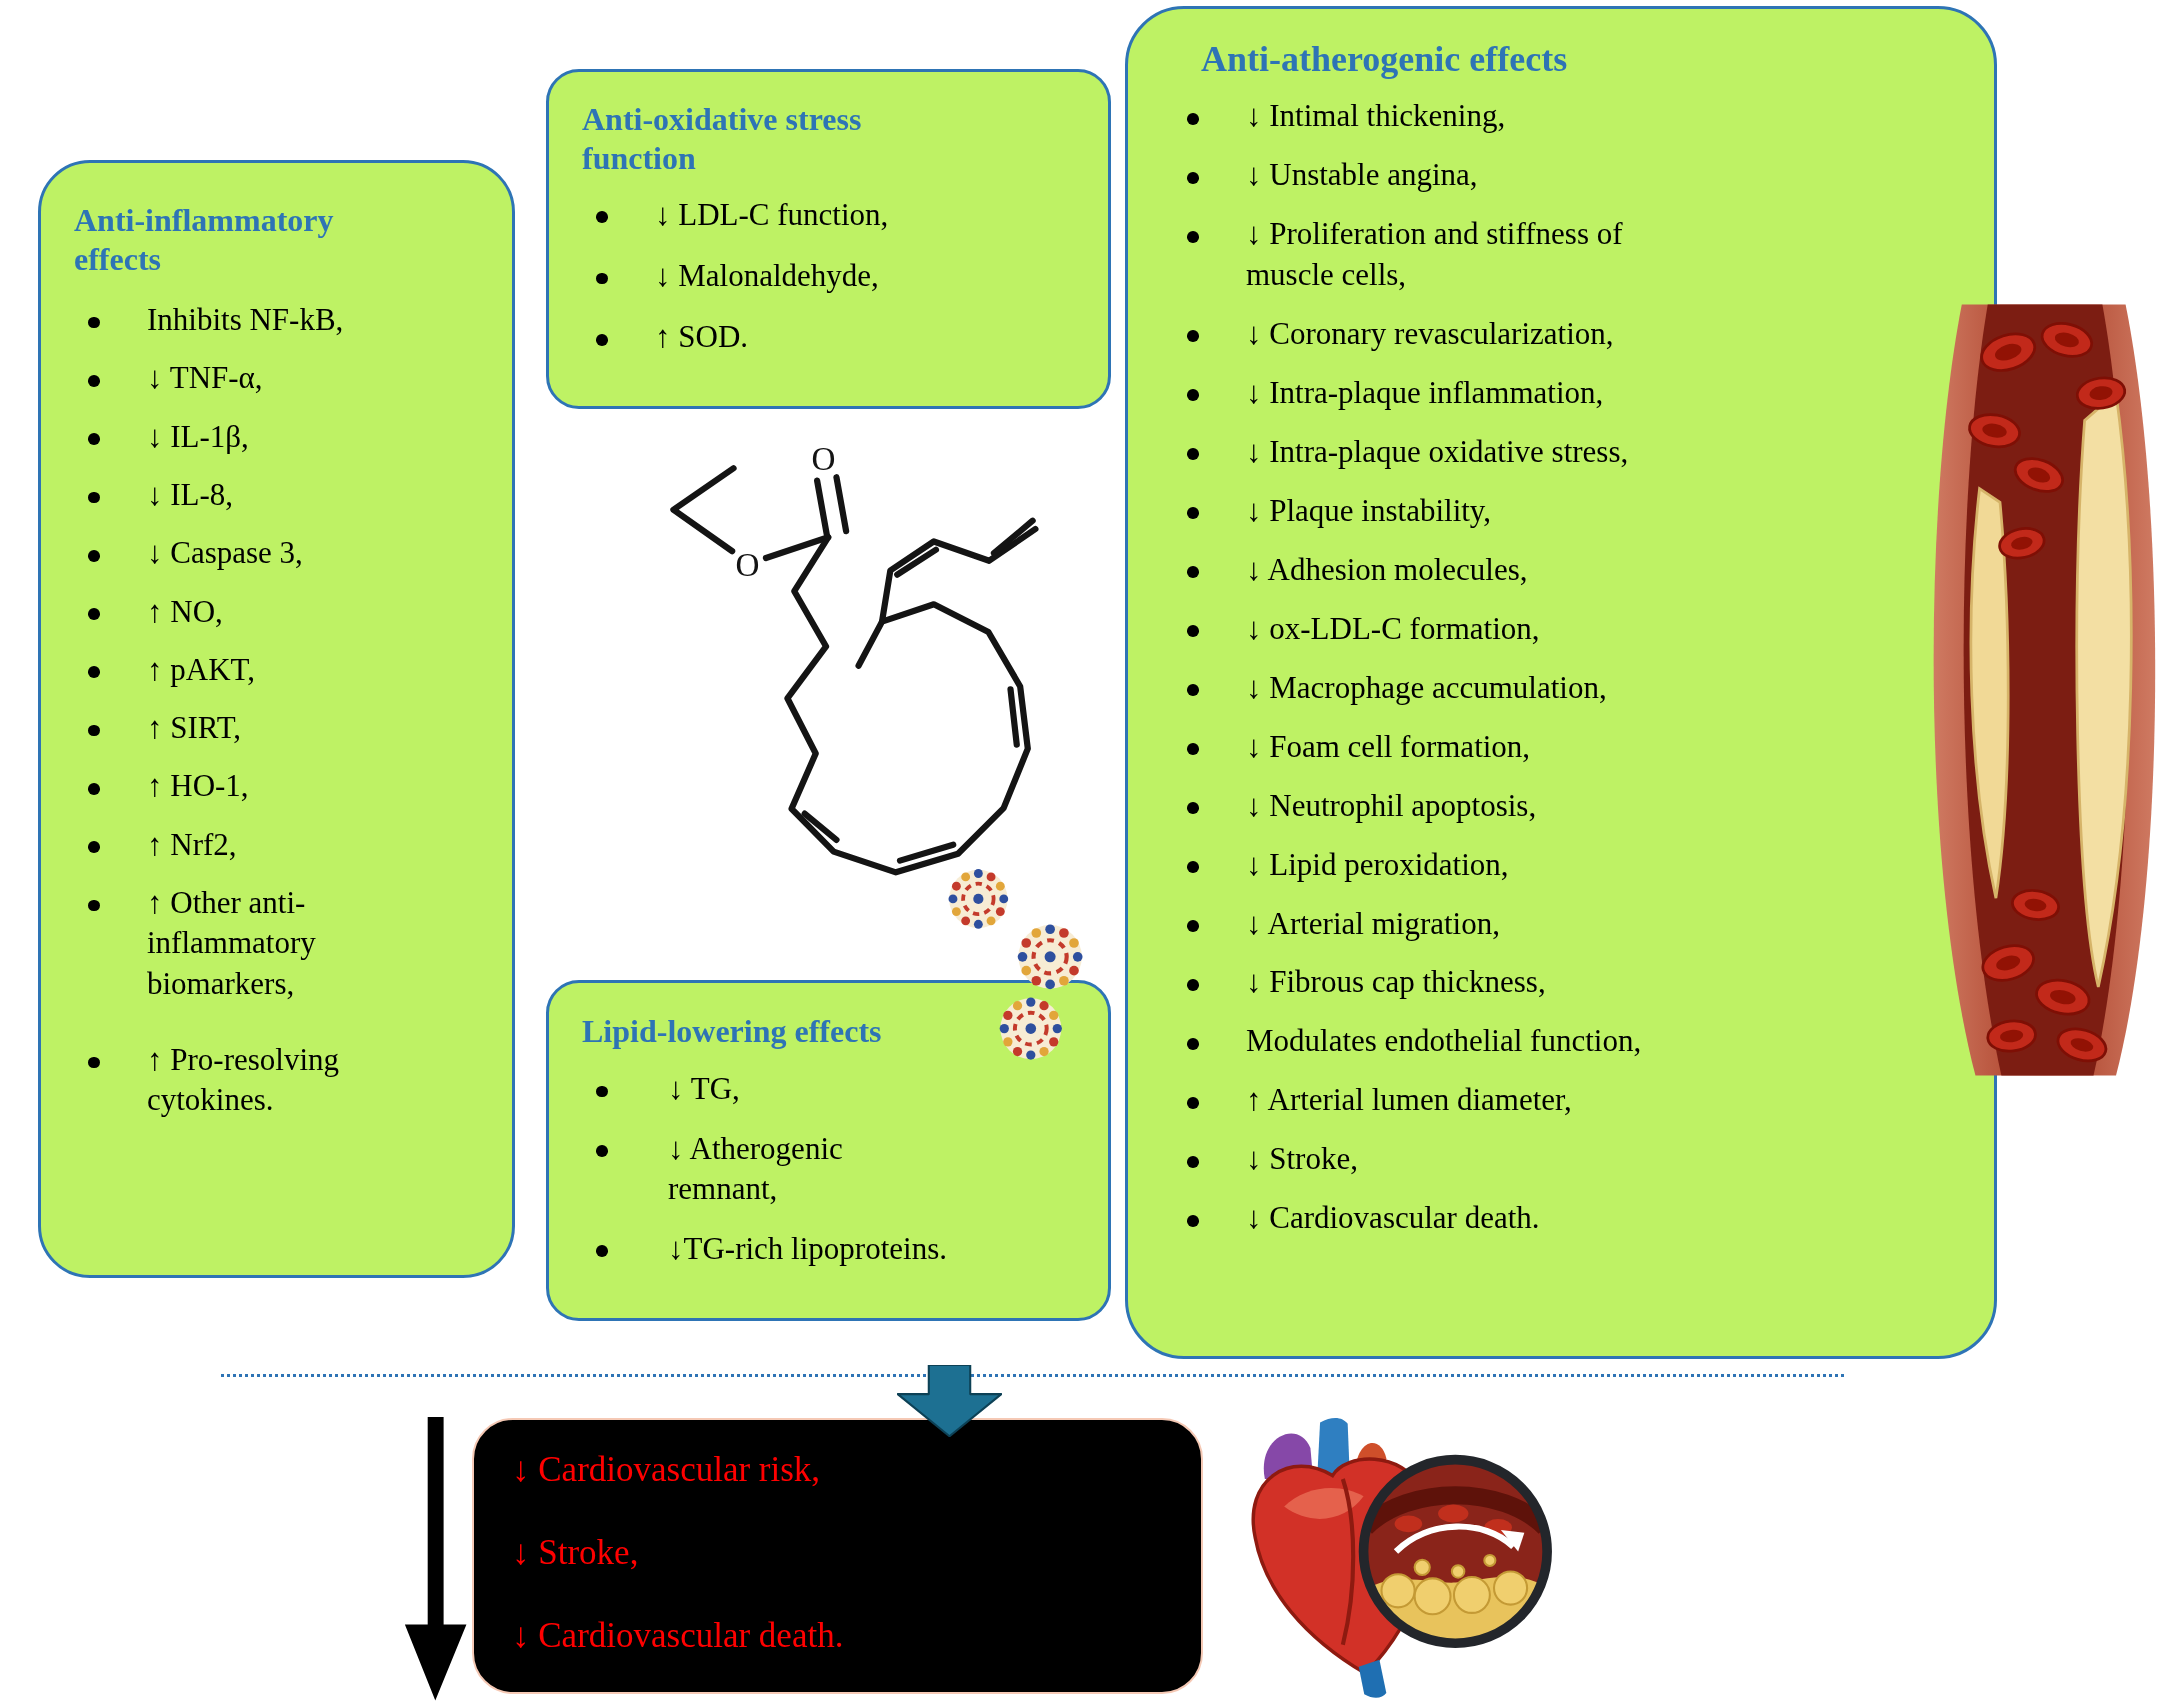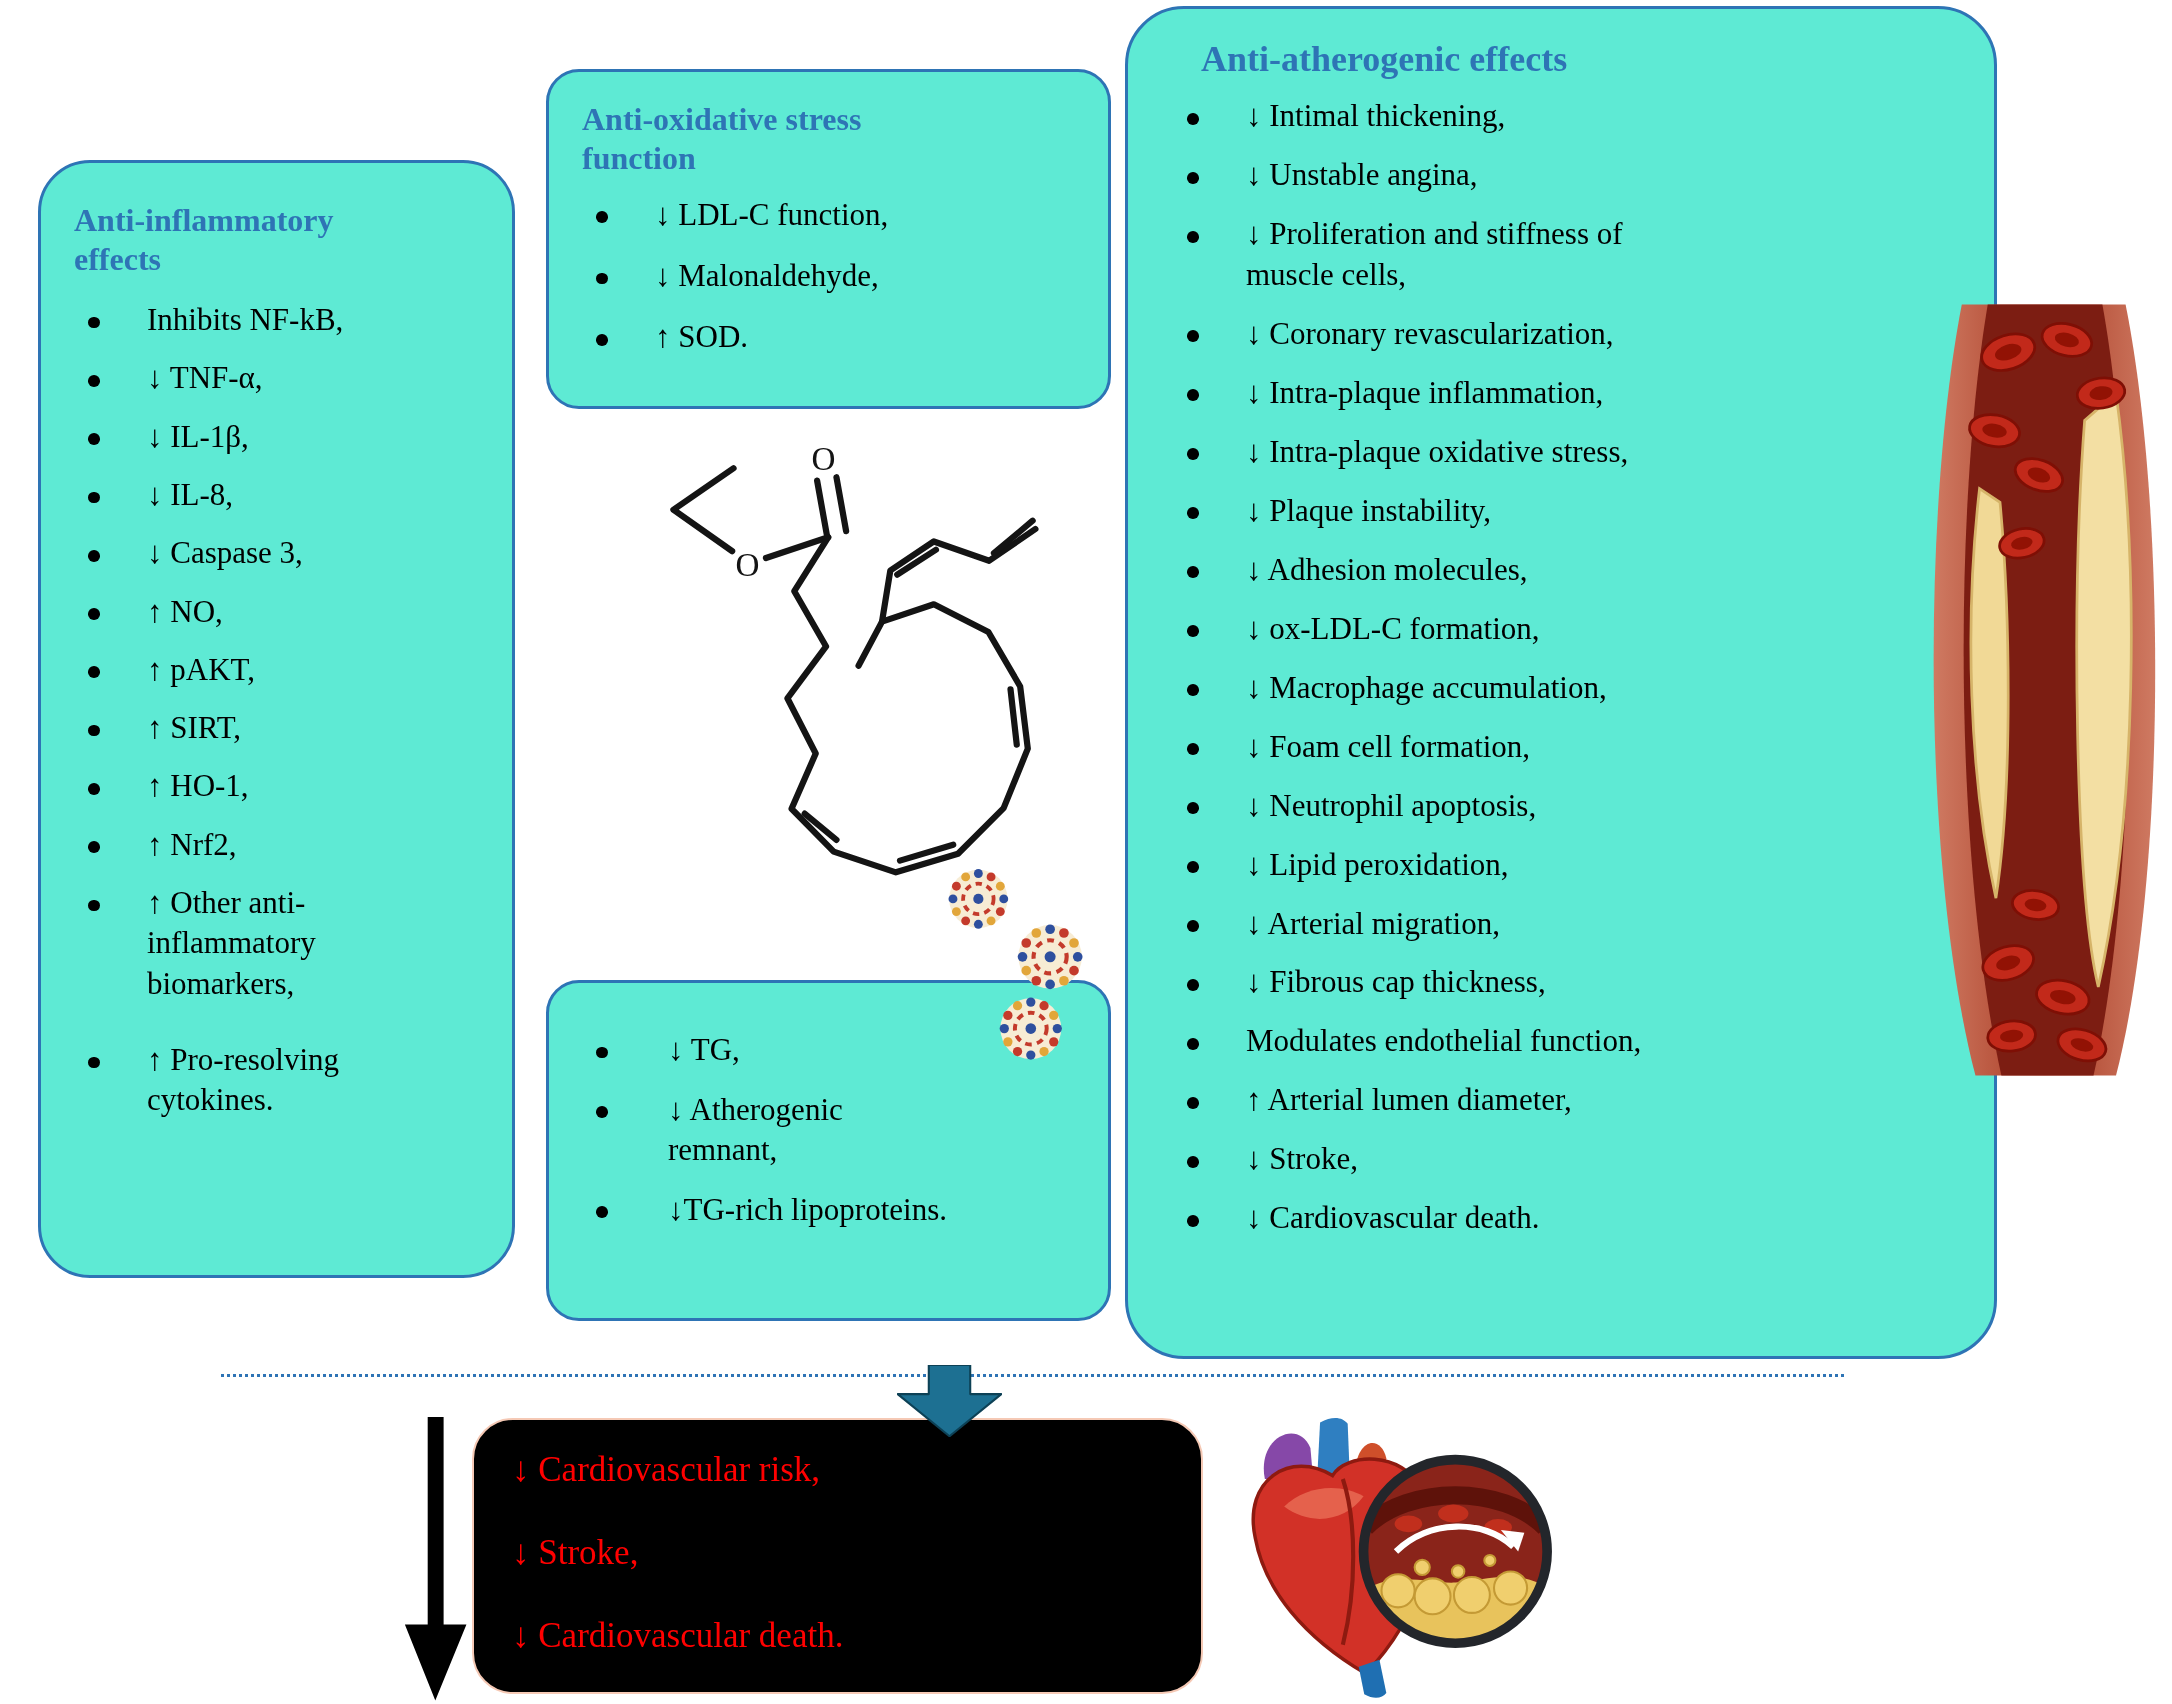--- a/index.html
+++ b/index.html
@@ -5,21 +5,21 @@
   * { margin:0; padding:0; box-sizing:border-box; }
   html,body { background:#fff; }
   body { font-family:"Liberation Serif","DejaVu Serif",serif; color:#000; }
 
   .canvas {
     position:relative; width:2172px; height:1704px; background:#fff; overflow:hidden;
   }
 
   
   .box {
-    position:absolute; background:#5eead4;
+    position:absolute; background:#bef264;
     border:3.5px solid var(--accent-blue,#2E74B5);
   }
   .box-title {
     color:var(--accent-blue,#2E74B5); font-weight:bold; line-height:1.22;
   }
 
   .effects { list-style:none; }
   .effects li {
     position:relative; font-size:31px; line-height:1.3; padding-left:73px;
     white-space:pre-line;
@@ -123,20 +123,21 @@
     <h2 class="box-title">Anti-oxidative stress function</h2>
     <ul class="effects">
 
     <li class="effect-item">↓ LDL-C function,</li>
         <li class="effect-item">↓ Malonaldehyde,</li>
         <li class="effect-item">↑ SOD.</li>
       </ul>
   </section>
 
   <section class="box box-lipid">
+    <h2 class="box-title">Lipid-lowering effects</h2>
     <ul class="effects">
 
     <li class="effect-item">↓ TG,</li>
         <li class="effect-item">↓ Atherogenic 
 remnant,</li>
         <li class="effect-item">↓TG-rich lipoproteins.</li>
       </ul>
   </section>
 
   <section class="box box-atherogenic">

